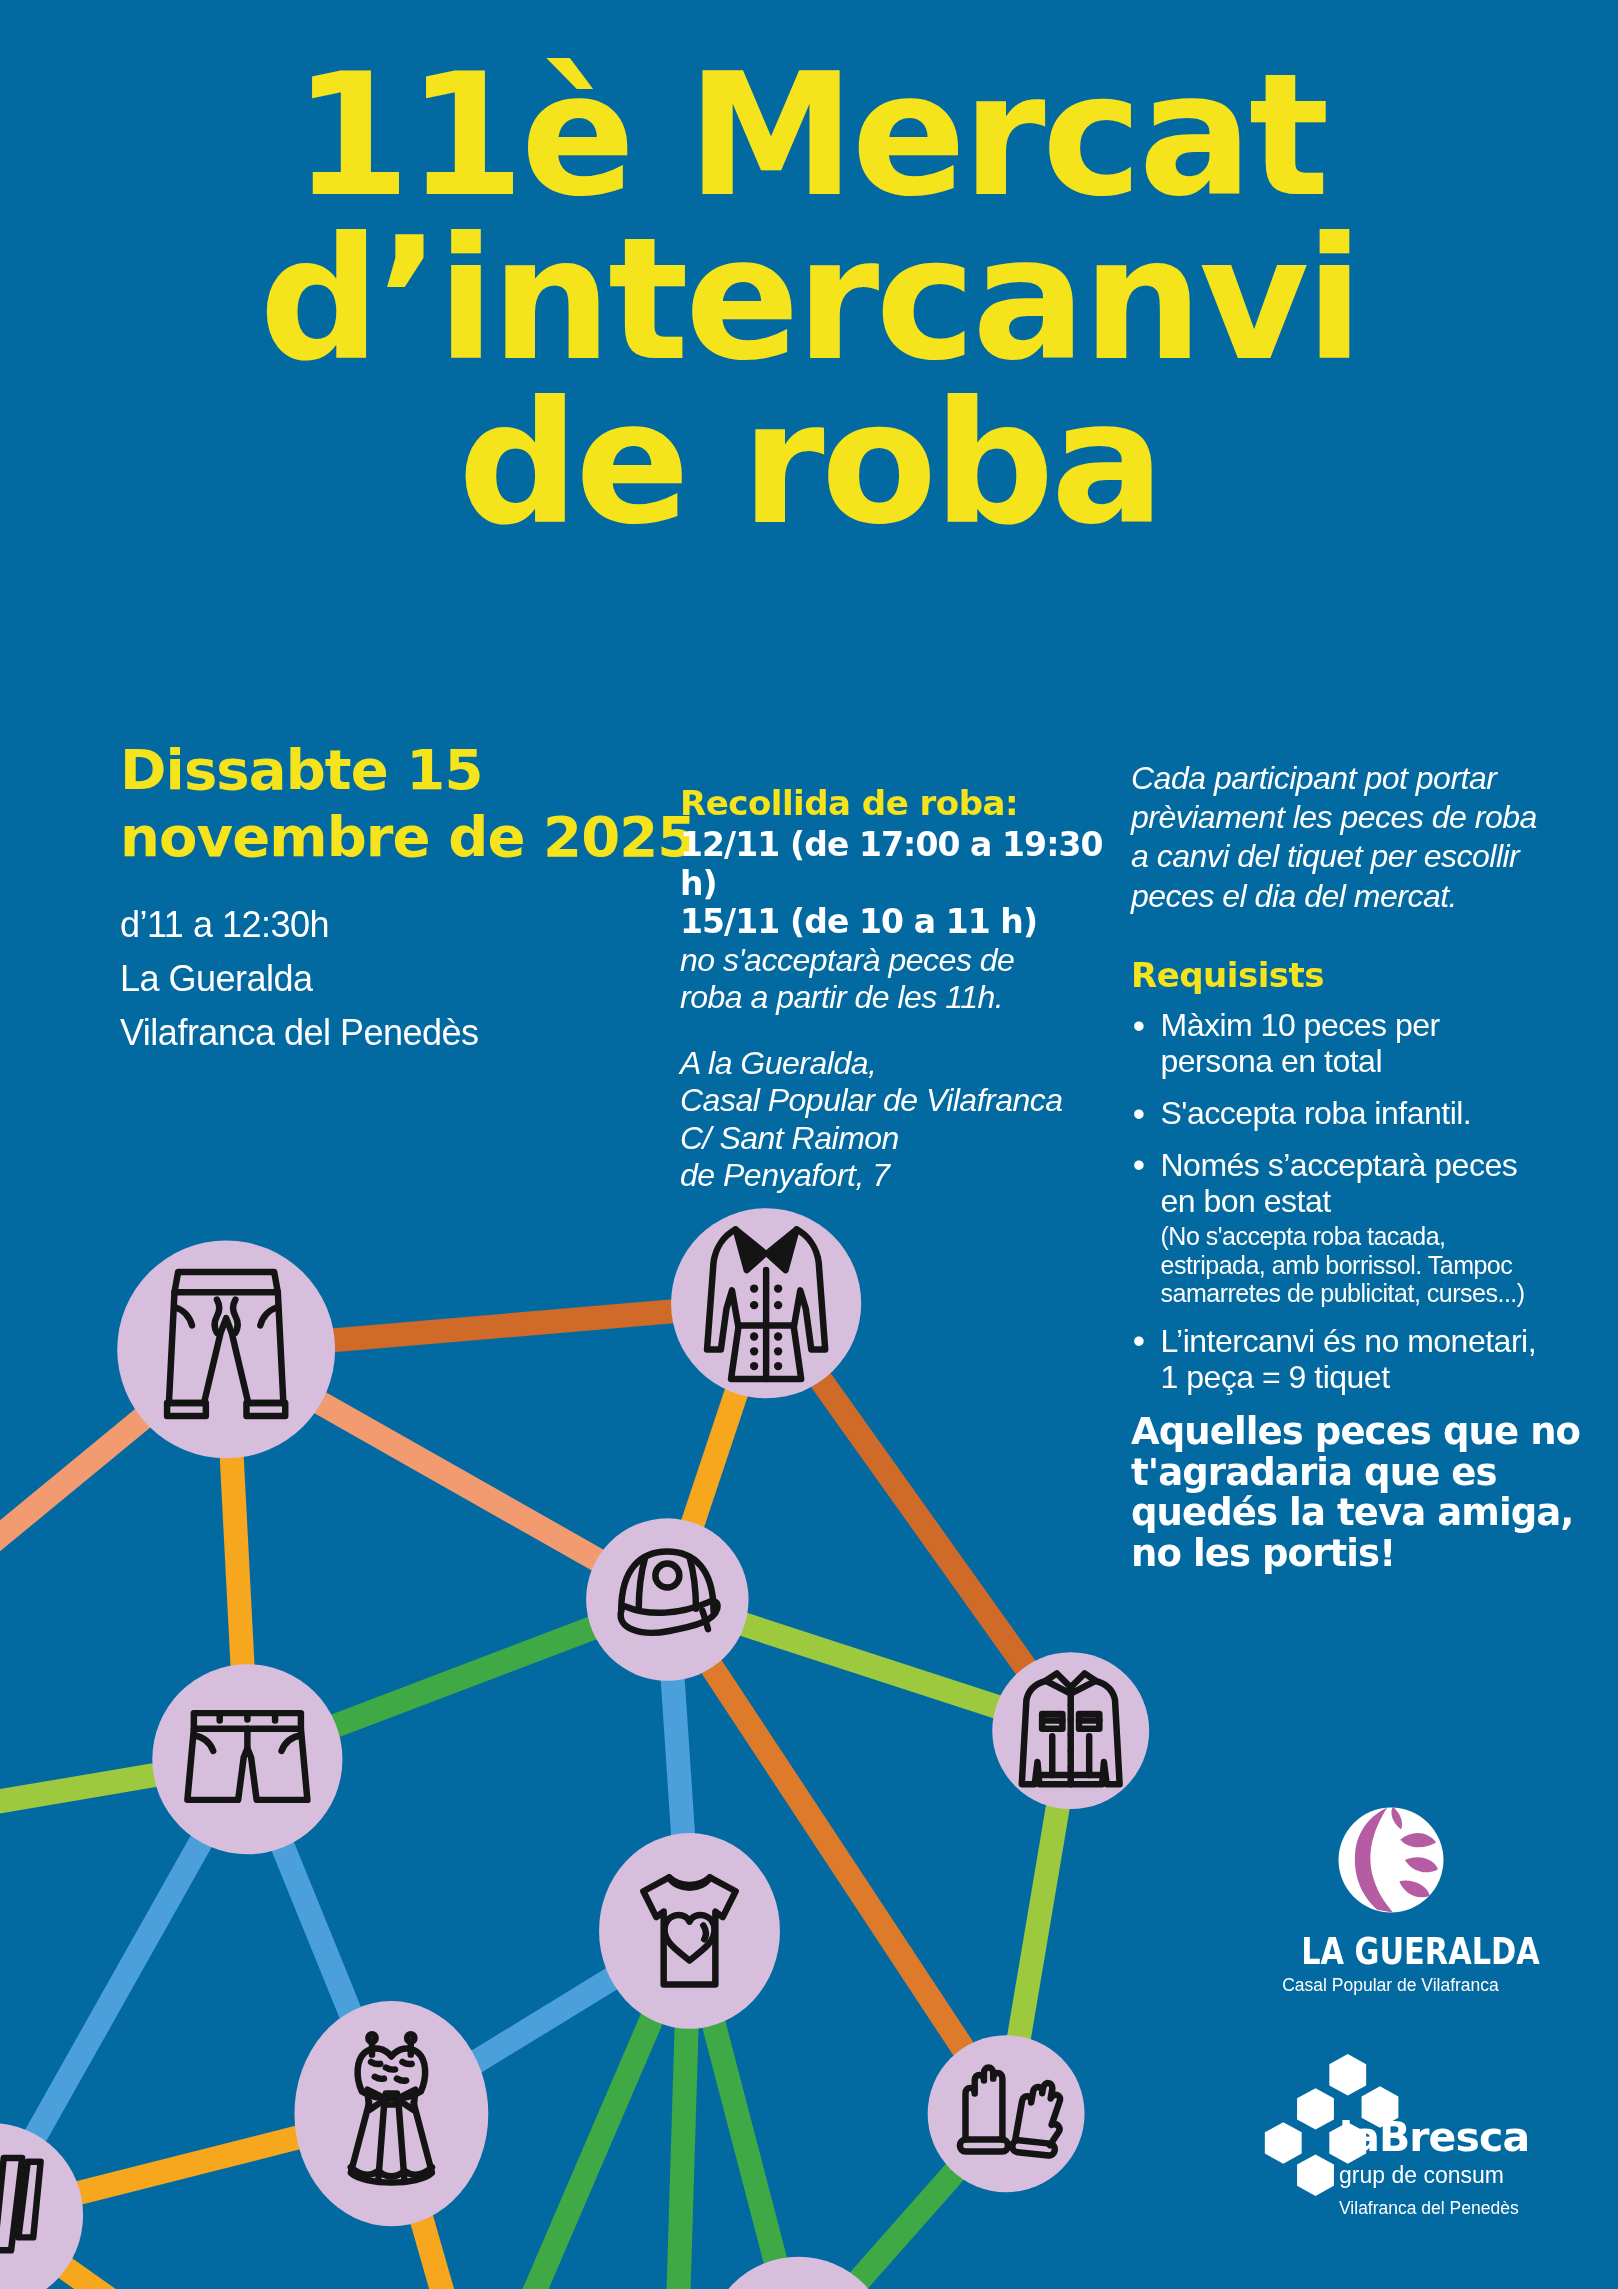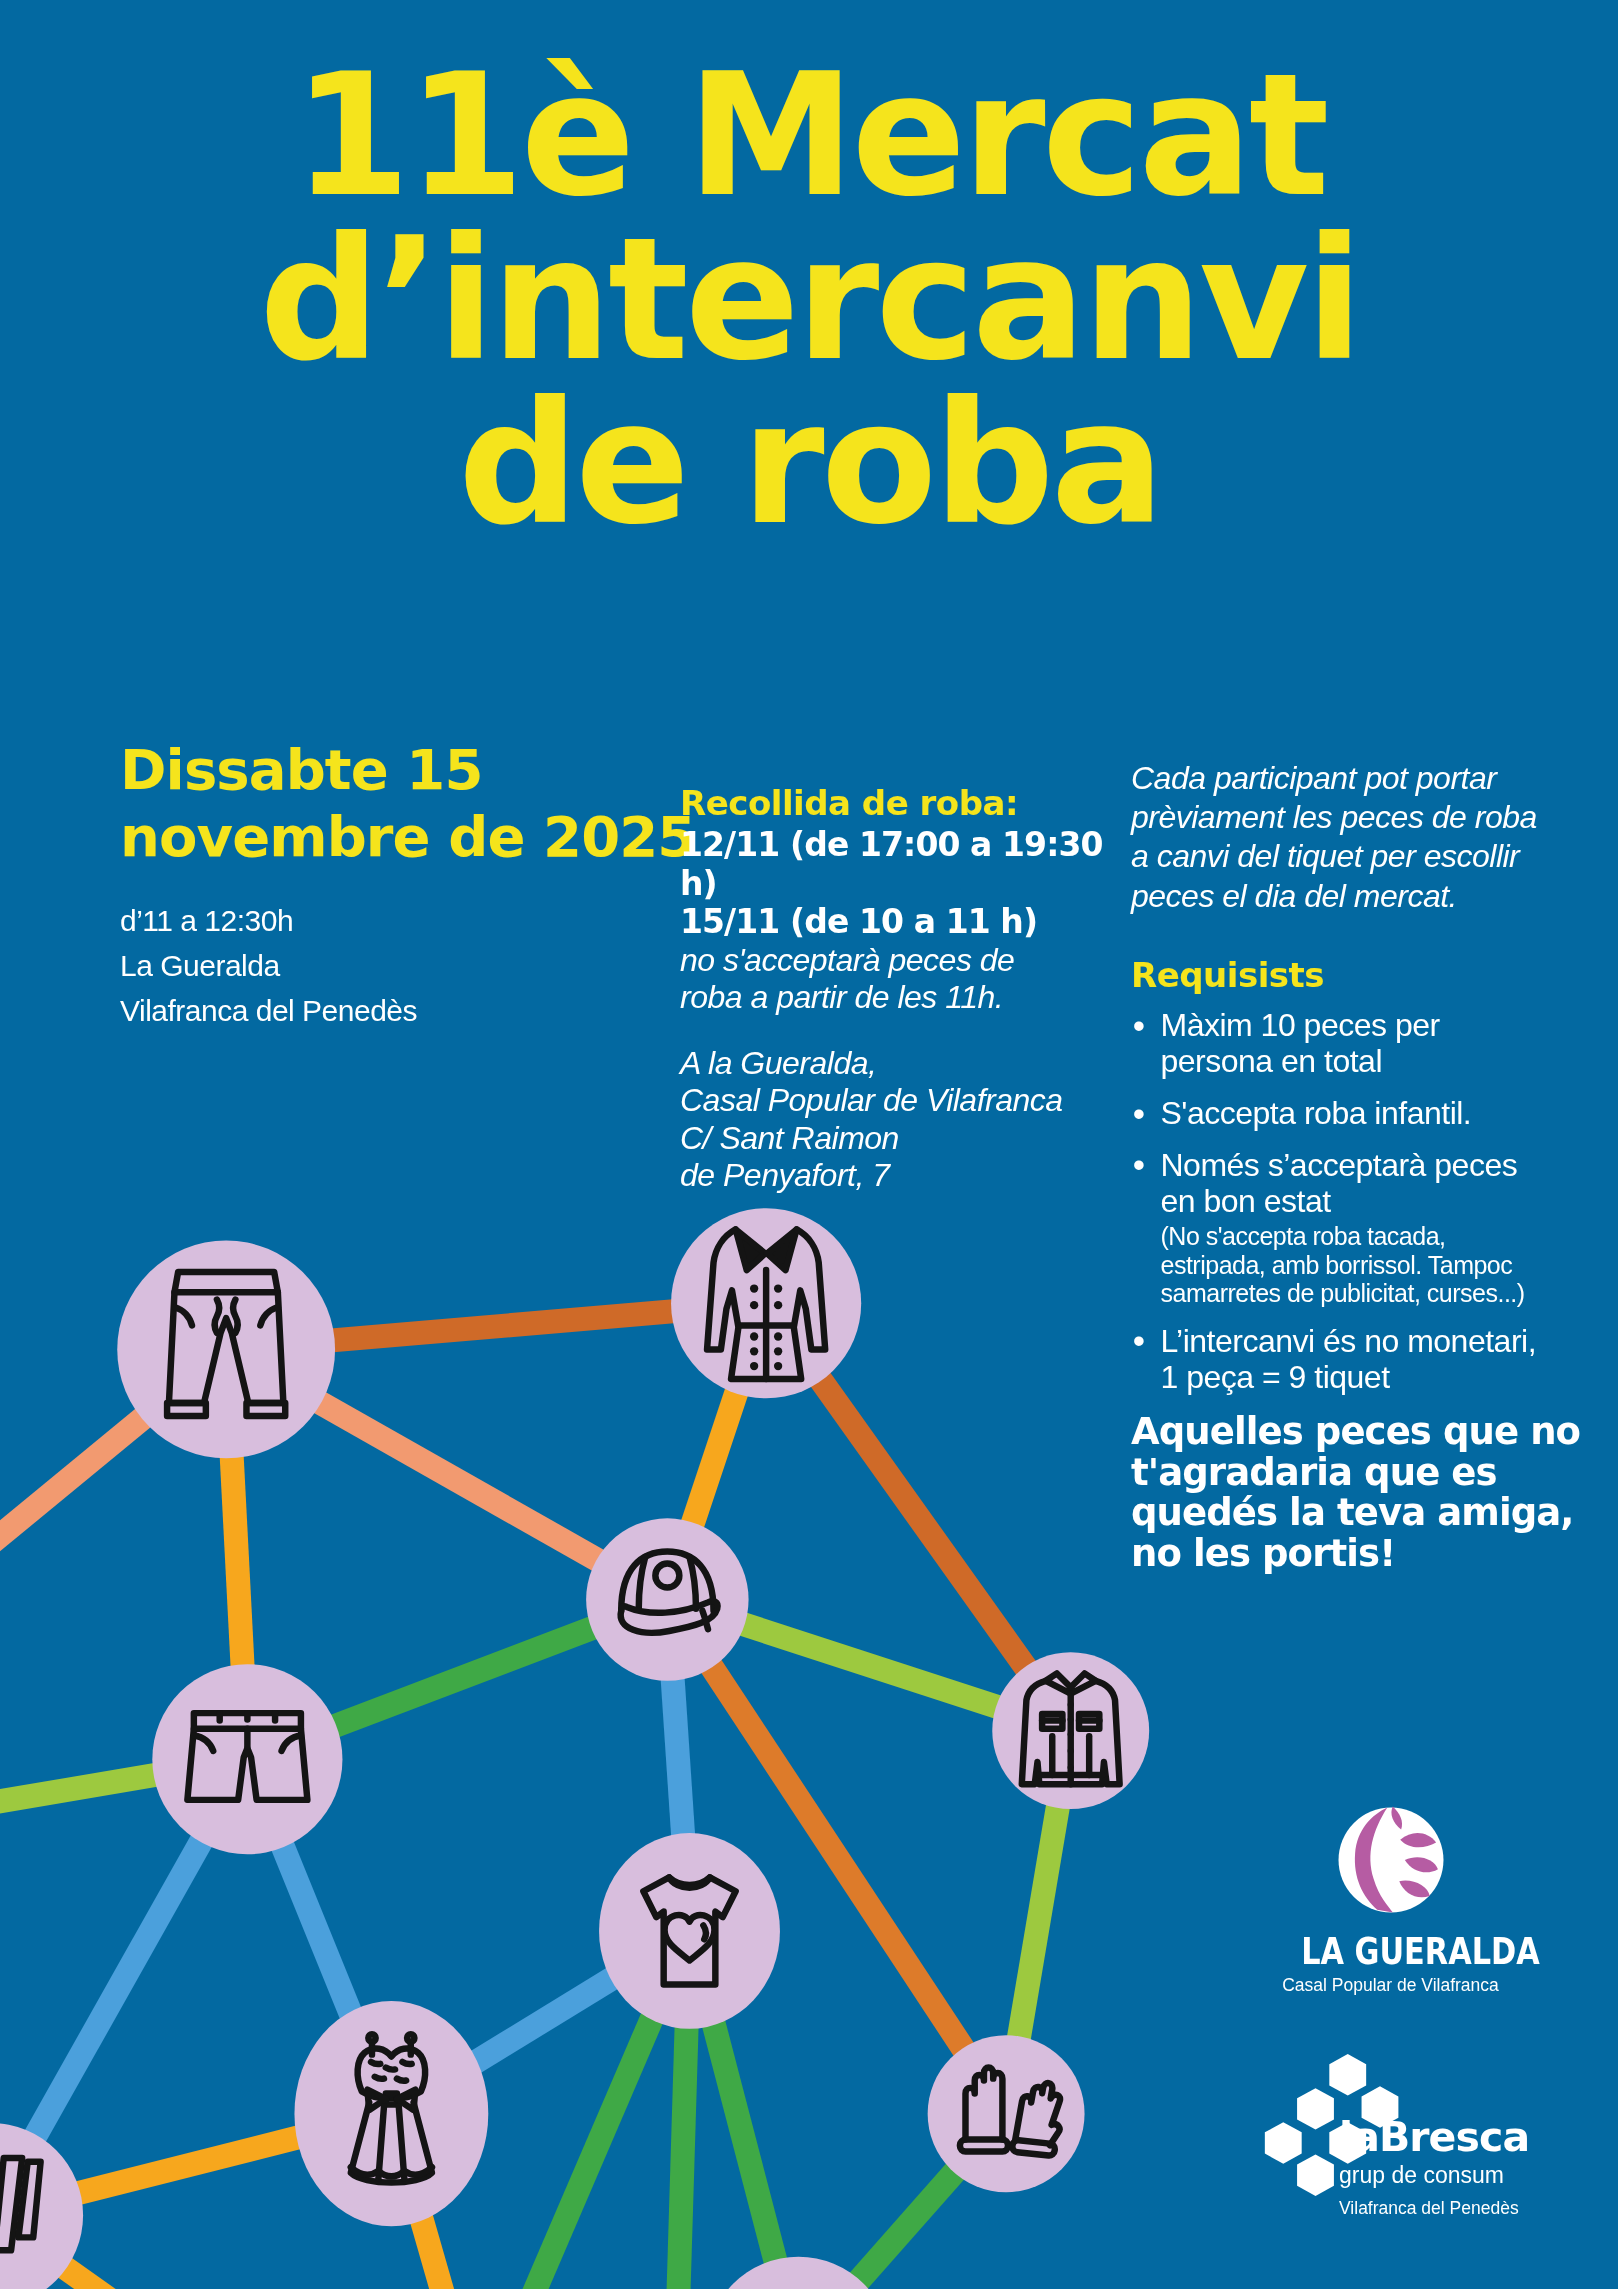--- a/index.html
+++ b/index.html
@@ -26,21 +26,21 @@
   
   .left-col{left:120px;top:736px;width:591px;}
   .event-date{
     font-family:"DejaVu Sans",sans-serif;
     font-weight:bold;
     font-size:56px;line-height:1.2;
     color:#f5e41c;letter-spacing:-0.9px;
   }
   .event-place{
     margin-top:28px;
-    font-size:30px;line-height:1.5;
+    font-size:36px;line-height:1.5;
     color:#ffffff;letter-spacing:-0.5px;
   }
   
   .mid-col{left:680px;top:757px;width:466px;margin-top:28px;}
   .sec-head{
     font-family:"DejaVu Sans",sans-serif;
     font-weight:bold;font-size:34px;line-height:1.1;
     color:#f5e41c;letter-spacing:-0.5px;
   }
   .slots{

